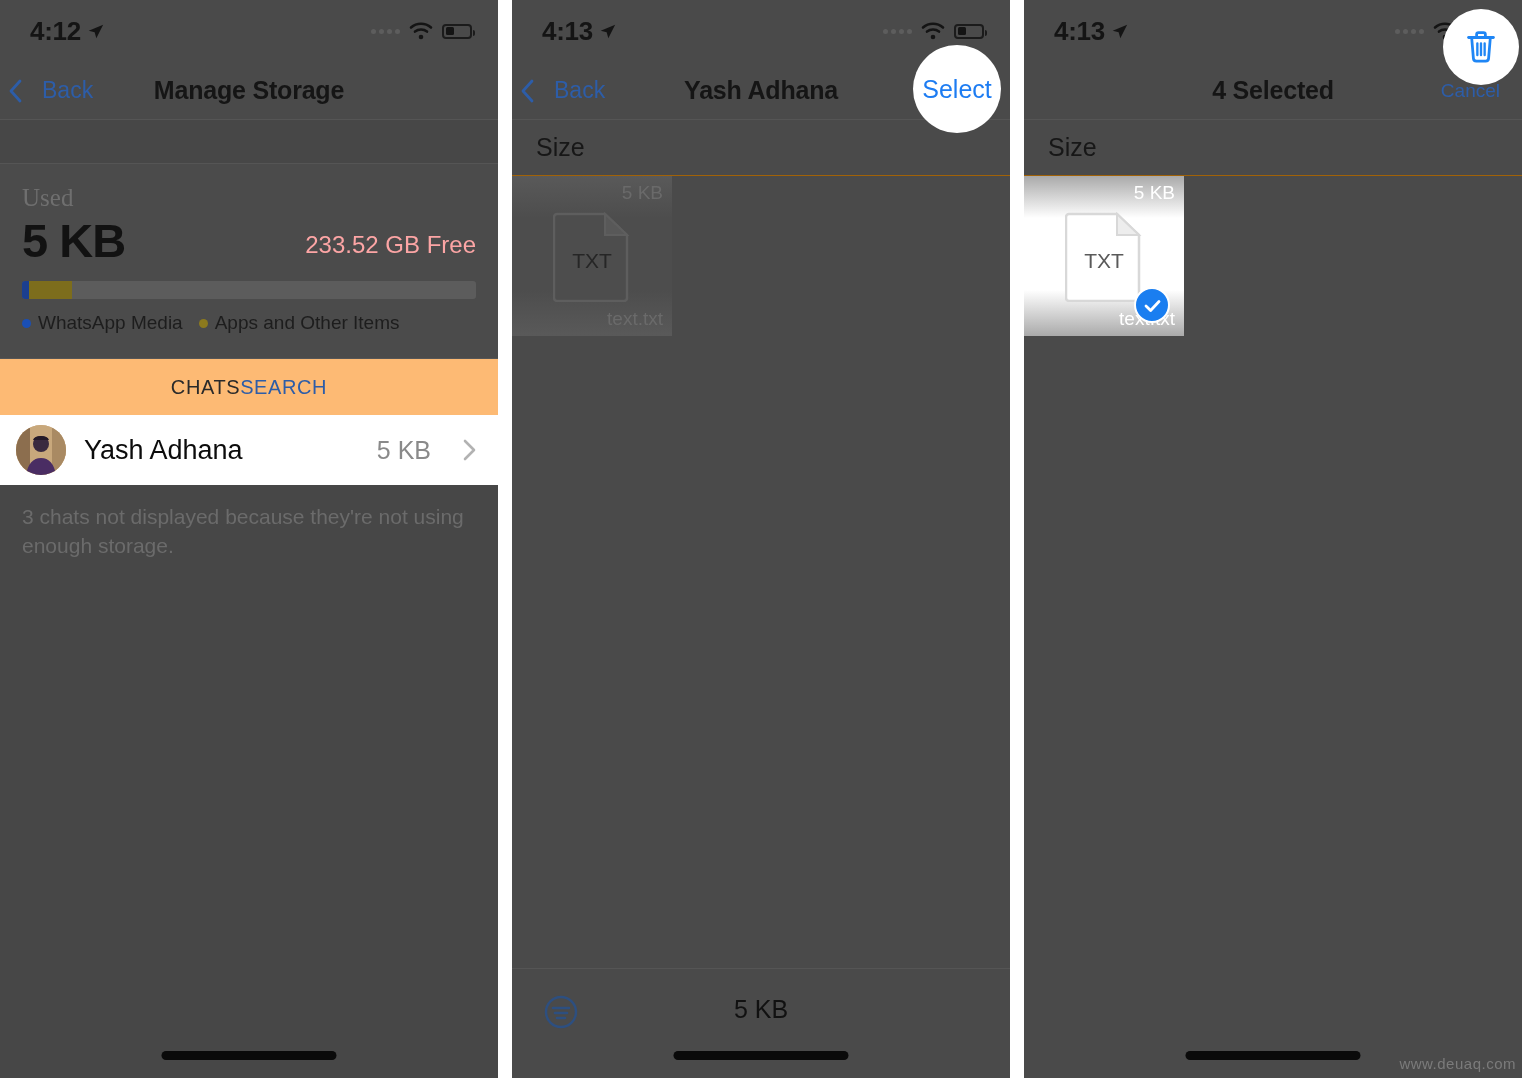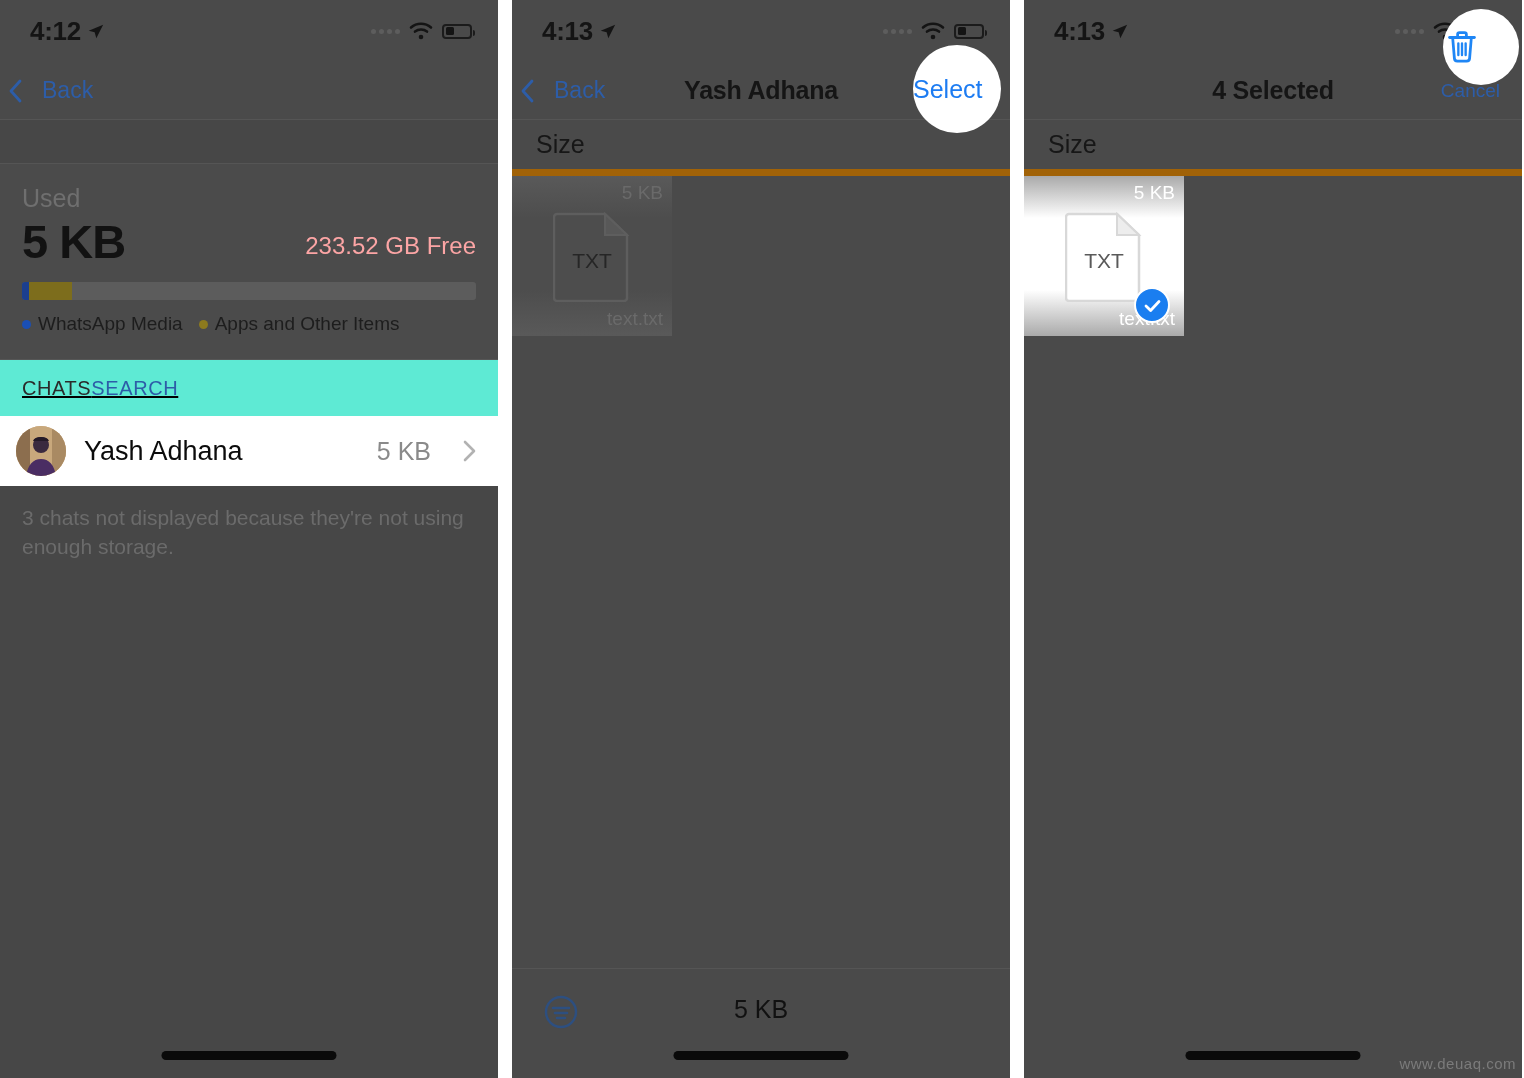--- a/index.html
+++ b/index.html
@@ -56,47 +56,47 @@
   .nav-title {
     width:100%; text-align:center; font-size:25px; font-weight:700; color:#151515;
     letter-spacing:-0.2px;
   }
   .nav-right {
     position:absolute; right:22px; font-size:19px; color:#2d5da8;
   }
   
   .hl-circle {
     position:absolute; border-radius:50%; background:#ffffff;
-    display:flex; align-items:center; 
+    display:flex; align-items:center; justify-content:center;
   }
   #select-highlight { width:88px; height:88px; left:401px; top:45px; }
   #select-highlight .lbl { font-size:25px; color:#1d7cf2; }
 
   
   .p1-spacer { height:44px; background:#474747; border-bottom:1px solid #555; }
   .used-card { background:#4b4b4b; padding:20px 22px 24px 22px; border-bottom:1px solid #565656; }
-  .used-lbl { font-size:25px; color:#6f6f6f; margin-bottom:4px; }
+  .used-lbl { font-size:25px; color:#6f6f6f; margin-bottom:4px;font-family:Liberation Serif, serif; }
   .used-row { display:flex; align-items:flex-end; justify-content:space-between; }
   .used-big { font-size:47px; font-weight:700; color:#121212; letter-spacing:-1px; line-height:1.05; }
   .used-free { font-size:24px; color:#fca5a5; padding-bottom:6px; }
   .bar {
     margin-top:16px; height:18px; width:100%; border-radius:3px;
     background:#5c5c5c; display:flex; overflow:hidden;
   }
   .bar .seg-blue { width:1.6%; background:#1b3f8f; }
   .bar .seg-olive { width:9.5%; background:#7d6d1c; }
   .legend { margin-top:13px; display:flex; gap:16px; align-items:center; }
   .legend span { display:flex; align-items:center; gap:7px; font-size:19px; color:#1d1d1d; }
   .dot { width:9px; height:9px; border-radius:50%; display:block; }
   .dot.blue { background:#1a4fb5; }
   .dot.olive { background:#8c7a1e; }
 
   .sect-head {
-    height:56px; display:flex; align-items:center; justify-content:flex-start;
-    padding:0 22px; background:#5eead4;text-decoration:underline;
+    height:56px; display:flex; align-items:center; justify-content:center;
+    padding:0 22px; background:#fdba74;
   }
   .sect-head .t { font-size:20px; color:#2a2a2a; letter-spacing:0.6px; }
   .sect-head .a { font-size:20px; color:#2d5da8; letter-spacing:0.6px; }
 
   
   .chat-row {
     background:#ffffff; height:70px; display:flex; align-items:center;
     padding:0 22px 0 16px; gap:18px;
   }
   .avatar {
@@ -109,21 +109,21 @@
   .chev-right { width:13px; height:22px; display:block; }
   .foot-note {
     padding:18px 22px 0 22px; font-size:21px; line-height:1.35; color:#6b6b6b;
     background:#474747;
   }
   .p1-fill { flex:1; background:#474747; }
 
   
   .size-head {
     height:56px; display:flex; align-items:center; padding:0 24px;
-    font-size:25px; color:#171717; border-bottom:7px solid #a16207;
+    font-size:25px; color:#171717; border-bottom:1px solid #a16207;
   }
   .grid-area { position:relative; padding:0; }
 
   
   .thumb {
     position:relative; width:160px; height:160px; overflow:hidden;
   }
   .thumb .bg { position:absolute; inset:0; }
   .thumb.dim .bg { background:#4d4d4d; }
   .thumb.lit .bg { background:#ffffff; }
@@ -225,20 +225,21 @@
 
       <div class="navbar">
         <div class="nav-back">
           <span>
             <svg class="chev-back" viewBox="0 0 14 24">
                 <path d="M12 2 L3 12 L12 22" stroke="#2d5da8" stroke-width="2.8" fill="none" stroke-linecap="round" stroke-linejoin="round"></path>
               </svg>
           </span>
           <span>Back</span>
         </div>
+        <div class="nav-title">Manage Storage</div>
       </div>
 
       <div class="p1-spacer"></div>
 
       <div class="used-card">
         <div class="used-lbl">Used</div>
         <div class="used-row">
           <div class="used-big">5 KB</div>
           <div class="used-free">233.52 GB Free</div>
         </div>

